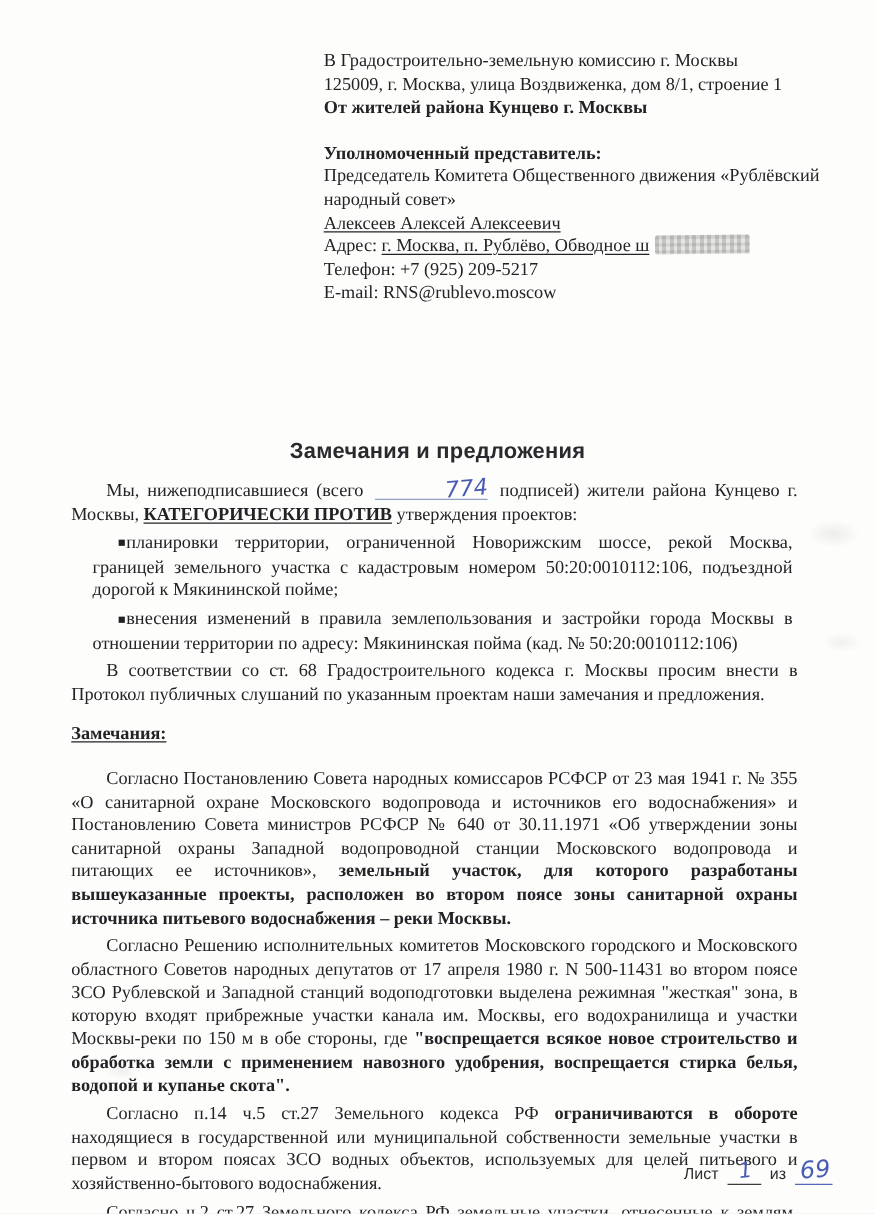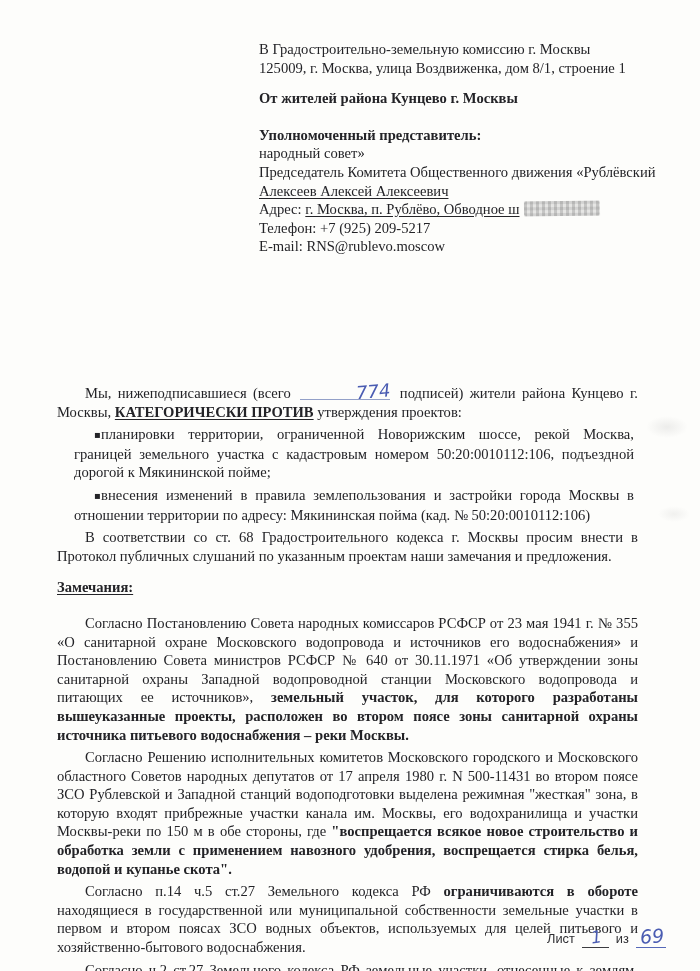--- a/index.html
+++ b/index.html
@@ -13,21 +13,21 @@
     overflow: hidden;
   }
   
   .addr {
     position: absolute;
     left: 259px; top: 40px;
     width: 410px;
     font-size: 14.6px;
     line-height: 18.6px;
   }
-  .addr .blk1 { margin-bottom: 12px; }
+  .addr .blk1 { }
   .addr .blk2 { margin-bottom: 10px; }
   .italic { font-style: italic; }
   .bold { font-weight: bold; }
   .u { text-decoration: underline; text-underline-offset: 2px; }
   .bu { font-weight: bold; text-decoration: underline; text-underline-offset: 2px; margin-top: 24px; }
   .from-line { font-weight: bold; margin-bottom: 18px; }
   .rep-label { font-weight: bold; }
   
   .redaction {
     display: inline-block;
@@ -133,29 +133,30 @@
 <div class="page">
 
   <div class="addr">
     <div class="blk1">
       <div>В Градостроительно-земельную комиссию г. Москвы</div>
       <div>125009, г. Москва, улица Воздвиженка, дом 8/1, строение 1</div>
     </div>
     <div class="from-line">От жителей района Кунцево г. Москвы</div>
     <div>
       <div class="rep-label">Уполномоченный представитель:</div>
+      <div>Председатель Комитета Общественного движения «Рублёвский</div>
       <div>народный совет»</div>
-      <div>Председатель Комитета Общественного движения «Рублёвский</div>
       <div class="u">Алексеев Алексей Алексеевич</div>
       <div><span>Адрес: </span><span class="u">г. Москва, п. Рублёво, Обводное ш</span><span class="redaction"></span></div>
       <div>Телефон: +7 (925) 209-5217</div>
       <div>E-mail: RNS@rublevo.moscow</div>
     </div>
   </div>
 
+  <div class="doc-title">Замечания и предложения</div>
 
   <div class="body-text">
     <p><span>Мы, нижеподписавшиеся (всего </span><span class="sig-blank"><span class="hand">774</span></span><span> подписей) жители района Кунцево г. Москвы, </span><span class="bu">КАТЕГОРИЧЕСКИ ПРОТИВ</span><span> утверждения проектов:</span></p>
 
     <ul class="bullets">
       <li><span class="marker">▪</span><span>планировки территории, ограниченной Новорижским шоссе, рекой Москва, границей земельного участка с кадастровым номером 50:20:0010112:106, подъездной дорогой к Мякининской пойме;</span></li>
       <li><span class="marker">▪</span><span>внесения изменений в правила землепользования и застройки города Москвы в отношении территории по адресу: Мякининская пойма (кад. № 50:20:0010112:106)</span></li>
     </ul>
 
     <p>В соответствии со ст. 68 Градостроительного кодекса г. Москвы просим внести в Протокол публичных слушаний по указанным проектам наши замечания и предложения.</p>

